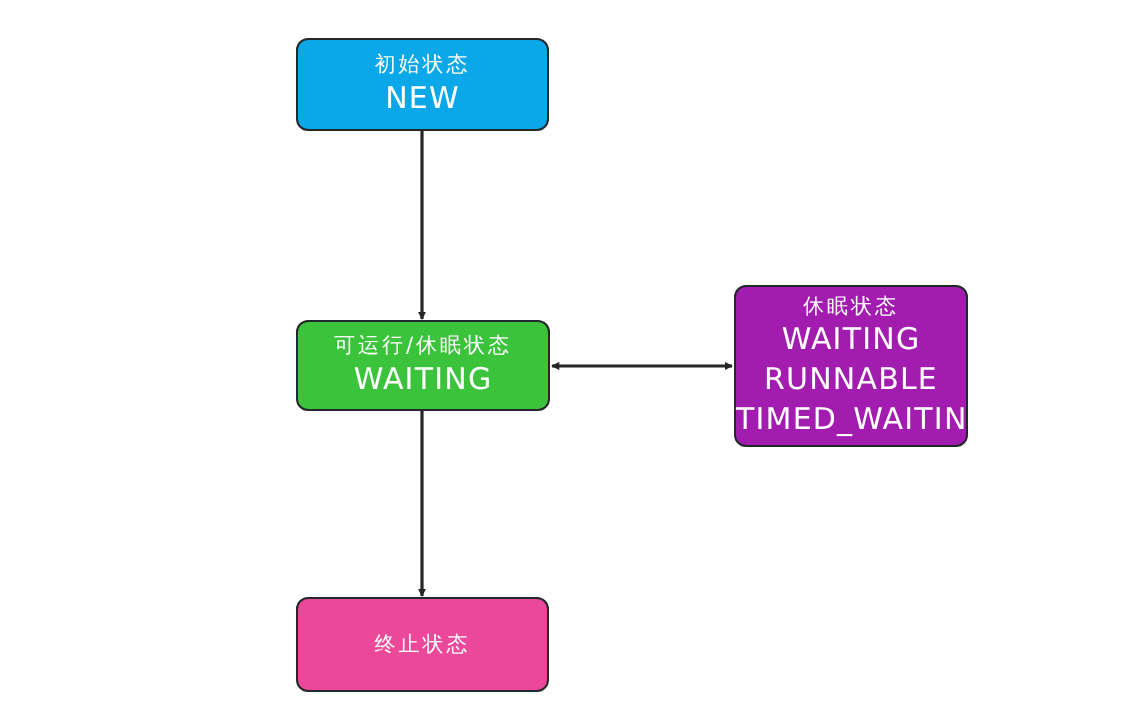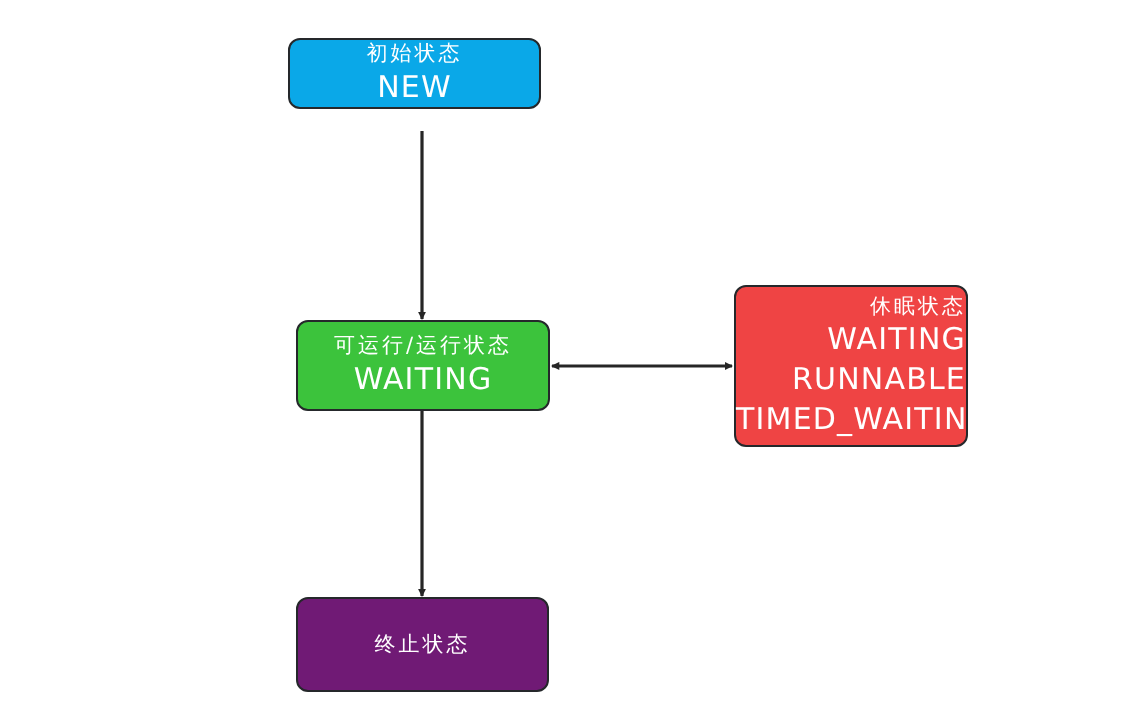--- a/index.html
+++ b/index.html
@@ -40,24 +40,24 @@
   }
   .line-cn {
     font-size: 21px;
     letter-spacing: 3px;
   }
   .line-en {
     font-size: 30px;
     letter-spacing: 1.2px;
   }
   #node-new {
-    left: 288px;
+    left: 296px;
     top: 38px;
     width: 253px;
-    height: 71px;
+    height: 93px;
   }
   #node-runnable {
     left: 296px;
     top: 320px;
     width: 254px;
     height: 91px;
   }
   #node-sleeping {
     left: 734px;
     top: 285px;
@@ -100,28 +100,28 @@
 
     <line x1="552" y1="366" x2="732" y2="366" stroke="#262626" stroke-width="3.2" marker-end="url(#arrowEnd)" marker-start="url(#arrowStart)"></line>
   </svg>
 
   <div class="node" id="node-new" style="background:#0aa8e8;">
     <span class="line line-cn">初始状态</span>
     <span class="line line-en">NEW</span>
   </div>
 
   <div class="node" id="node-runnable" style="background:#3cc33c;">
-    <span class="line line-cn">可运行/运行状态</span>
+    <span class="line line-cn">可运行/休眠状态</span>
     <span class="line line-en">WAITING</span>
   </div>
 
-  <div class="node" id="node-sleeping" style="background:#ef4444;text-align:right;">
+  <div class="node" id="node-sleeping" style="background:#a21caf;">
     <span class="line line-cn">休眠状态</span>
     <span class="line line-en">WAITING</span>
     <span class="line line-en">RUNNABLE</span>
     <span class="line line-en">TIMED_WAITING</span>
   </div>
 
-  <div class="node" id="node-terminated" style="background:#701a75;">
+  <div class="node" id="node-terminated" style="background:#ec4899;">
     <span class="line line-cn">终止状态</span>
   </div>
 
 </div>
 
 </body></html>

